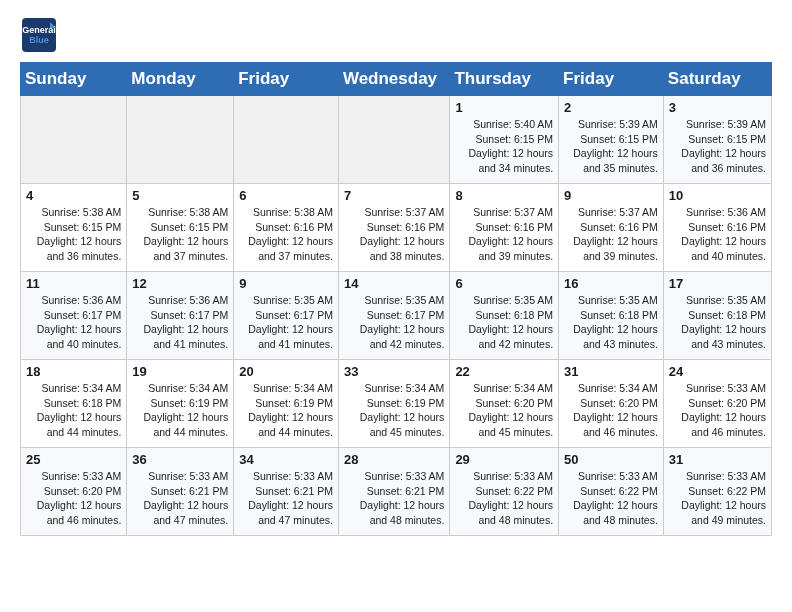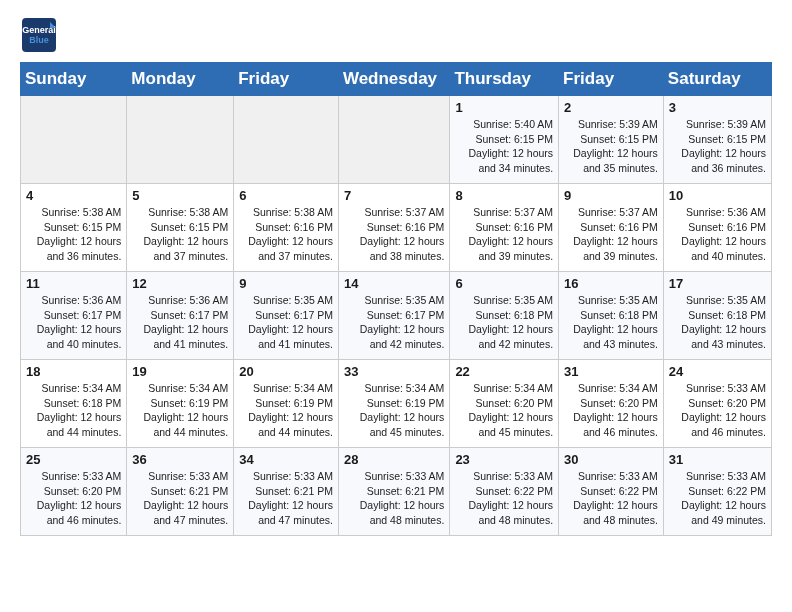--- a/index.html
+++ b/index.html
@@ -214,25 +214,25 @@
         </td>
         <td>
           <span class="day-num">34</span>
           <div class="day-detail">Sunrise: 5:33 AM<br>Sunset: 6:21 PM<br>Daylight: 12 hours<br>and 47 minutes.</div>
         </td>
         <td>
           <span class="day-num">28</span>
           <div class="day-detail">Sunrise: 5:33 AM<br>Sunset: 6:21 PM<br>Daylight: 12 hours<br>and 48 minutes.</div>
         </td>
         <td>
-          <span class="day-num">23</span>
+          <span class="day-num">29</span>
           <div class="day-detail">Sunrise: 5:33 AM<br>Sunset: 6:22 PM<br>Daylight: 12 hours<br>and 48 minutes.</div>
         </td>
         <td>
-          <span class="day-num">30</span>
+          <span class="day-num">50</span>
           <div class="day-detail">Sunrise: 5:33 AM<br>Sunset: 6:22 PM<br>Daylight: 12 hours<br>and 48 minutes.</div>
         </td>
         <td>
           <span class="day-num">31</span>
           <div class="day-detail">Sunrise: 5:33 AM<br>Sunset: 6:22 PM<br>Daylight: 12 hours<br>and 49 minutes.</div>
         </td>
       </tr>
     </tbody>
 </table>
 

